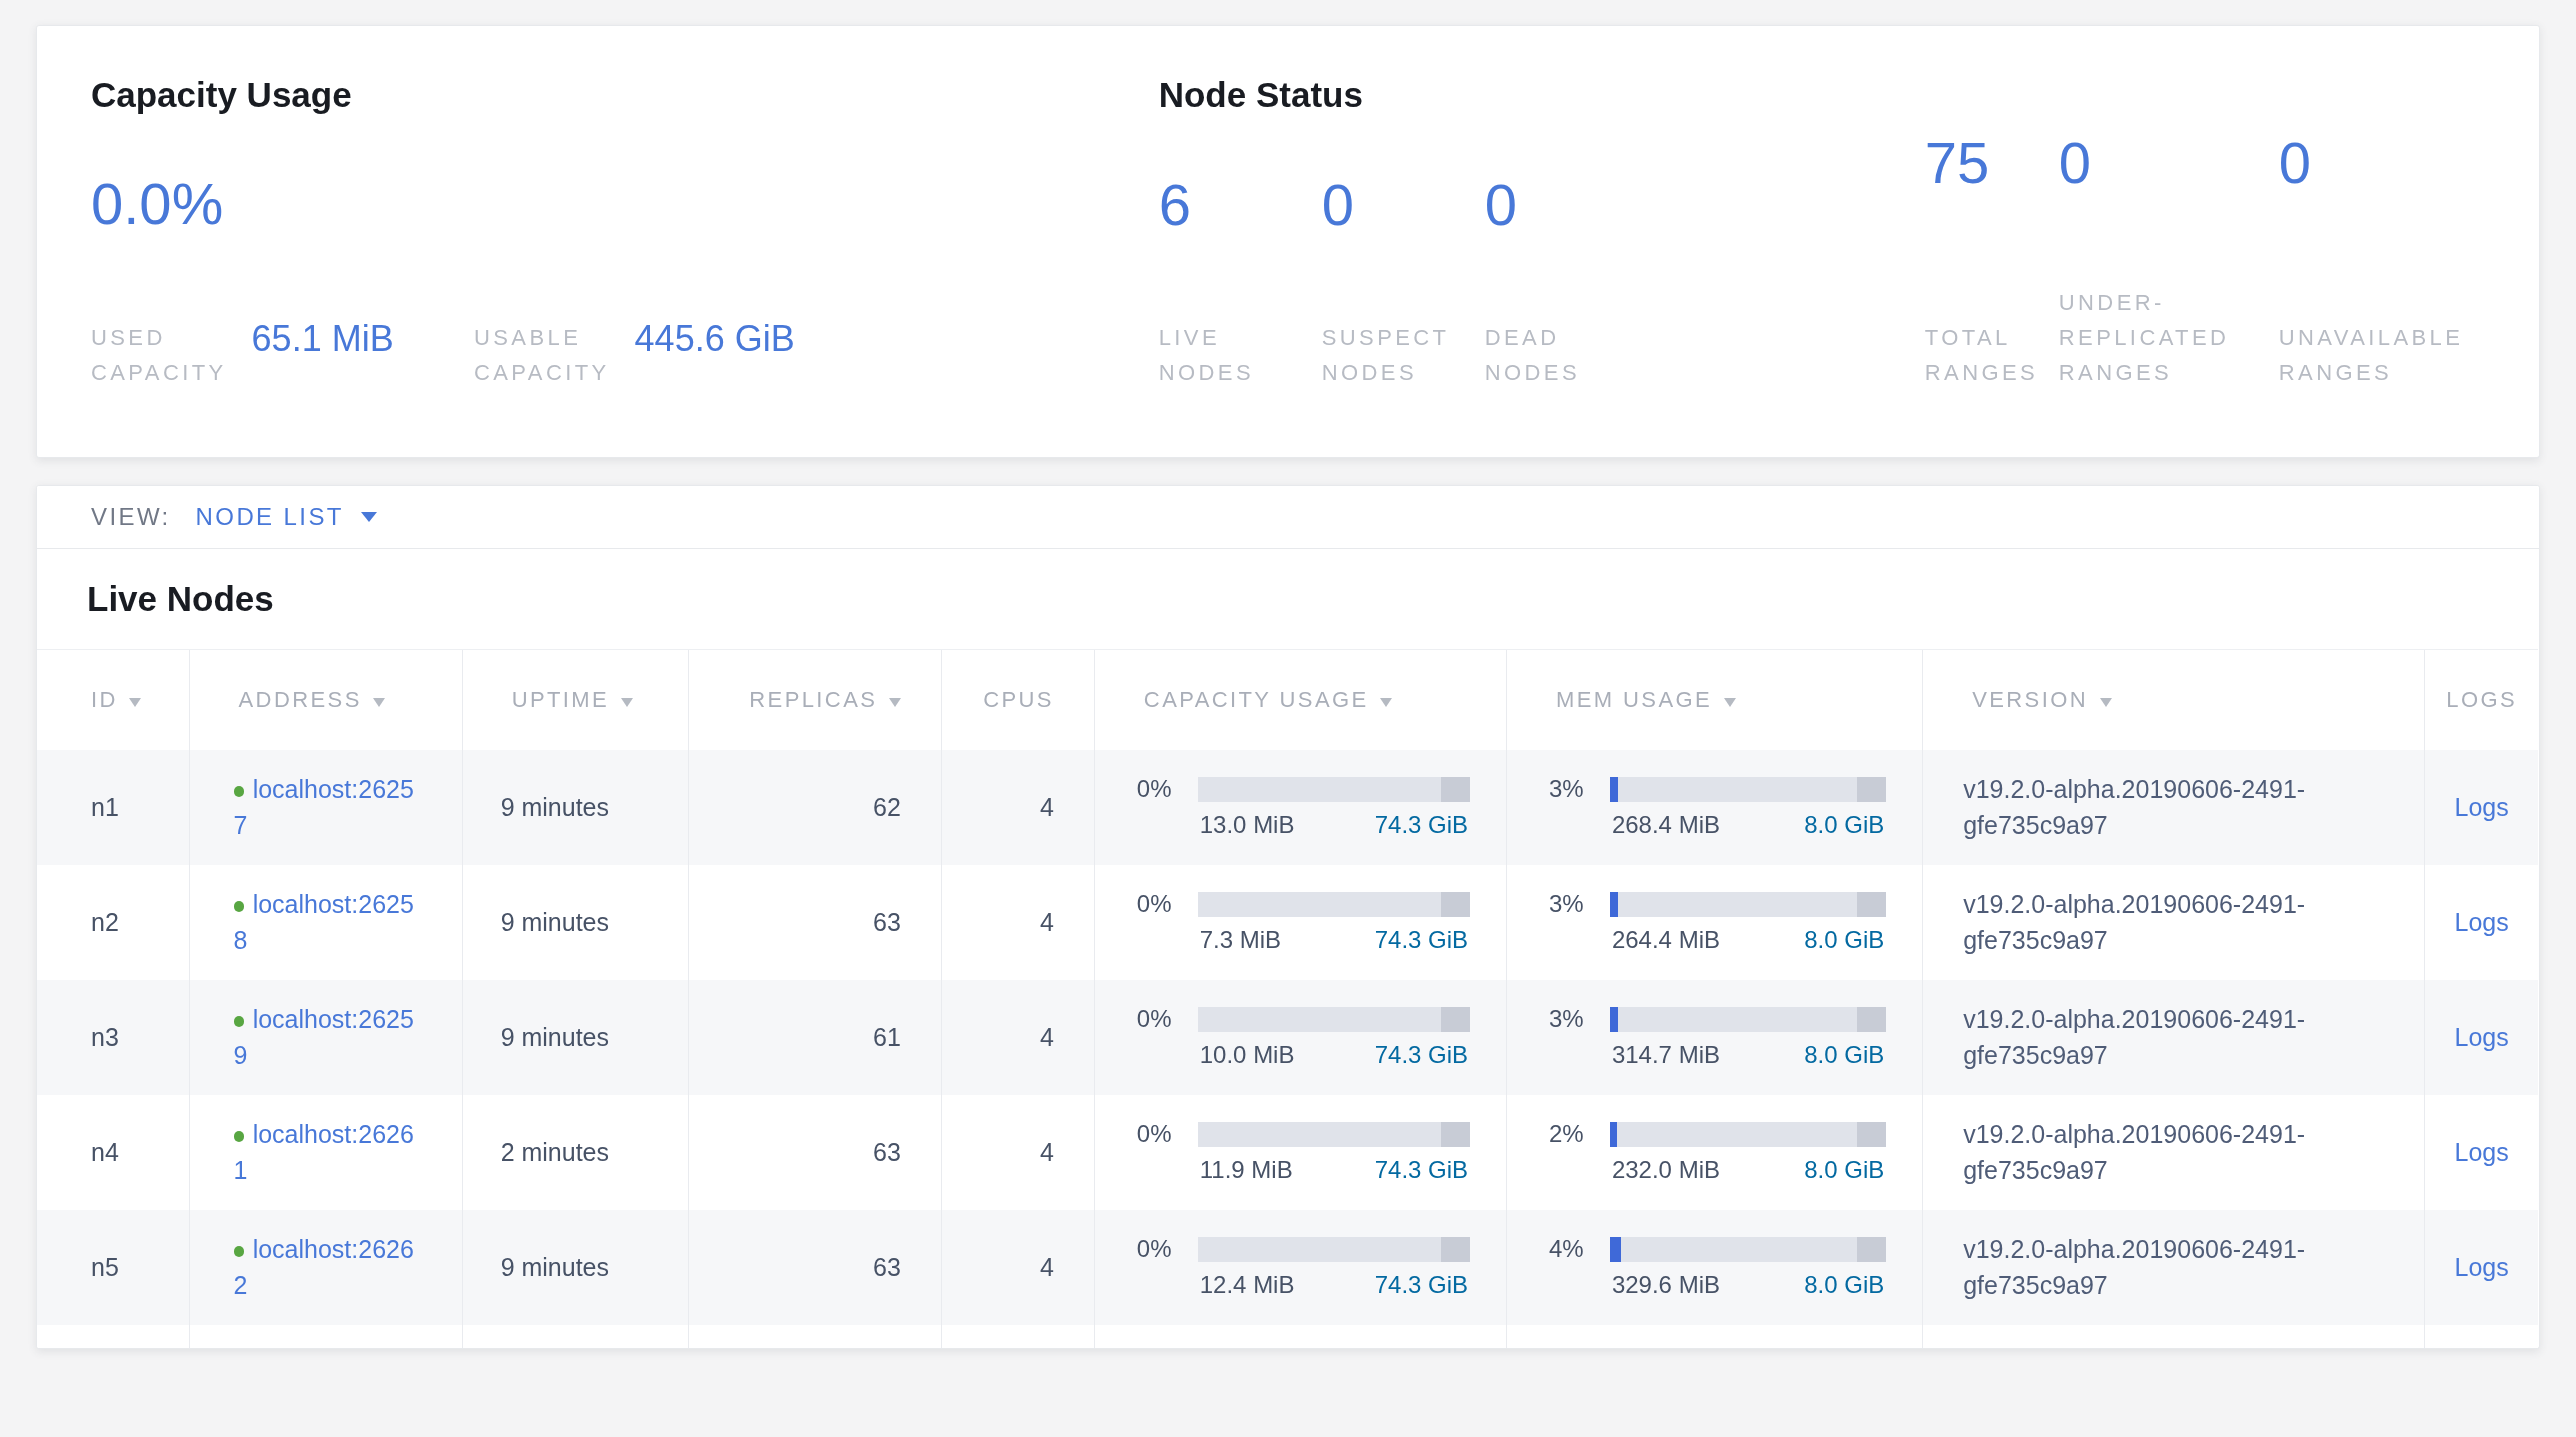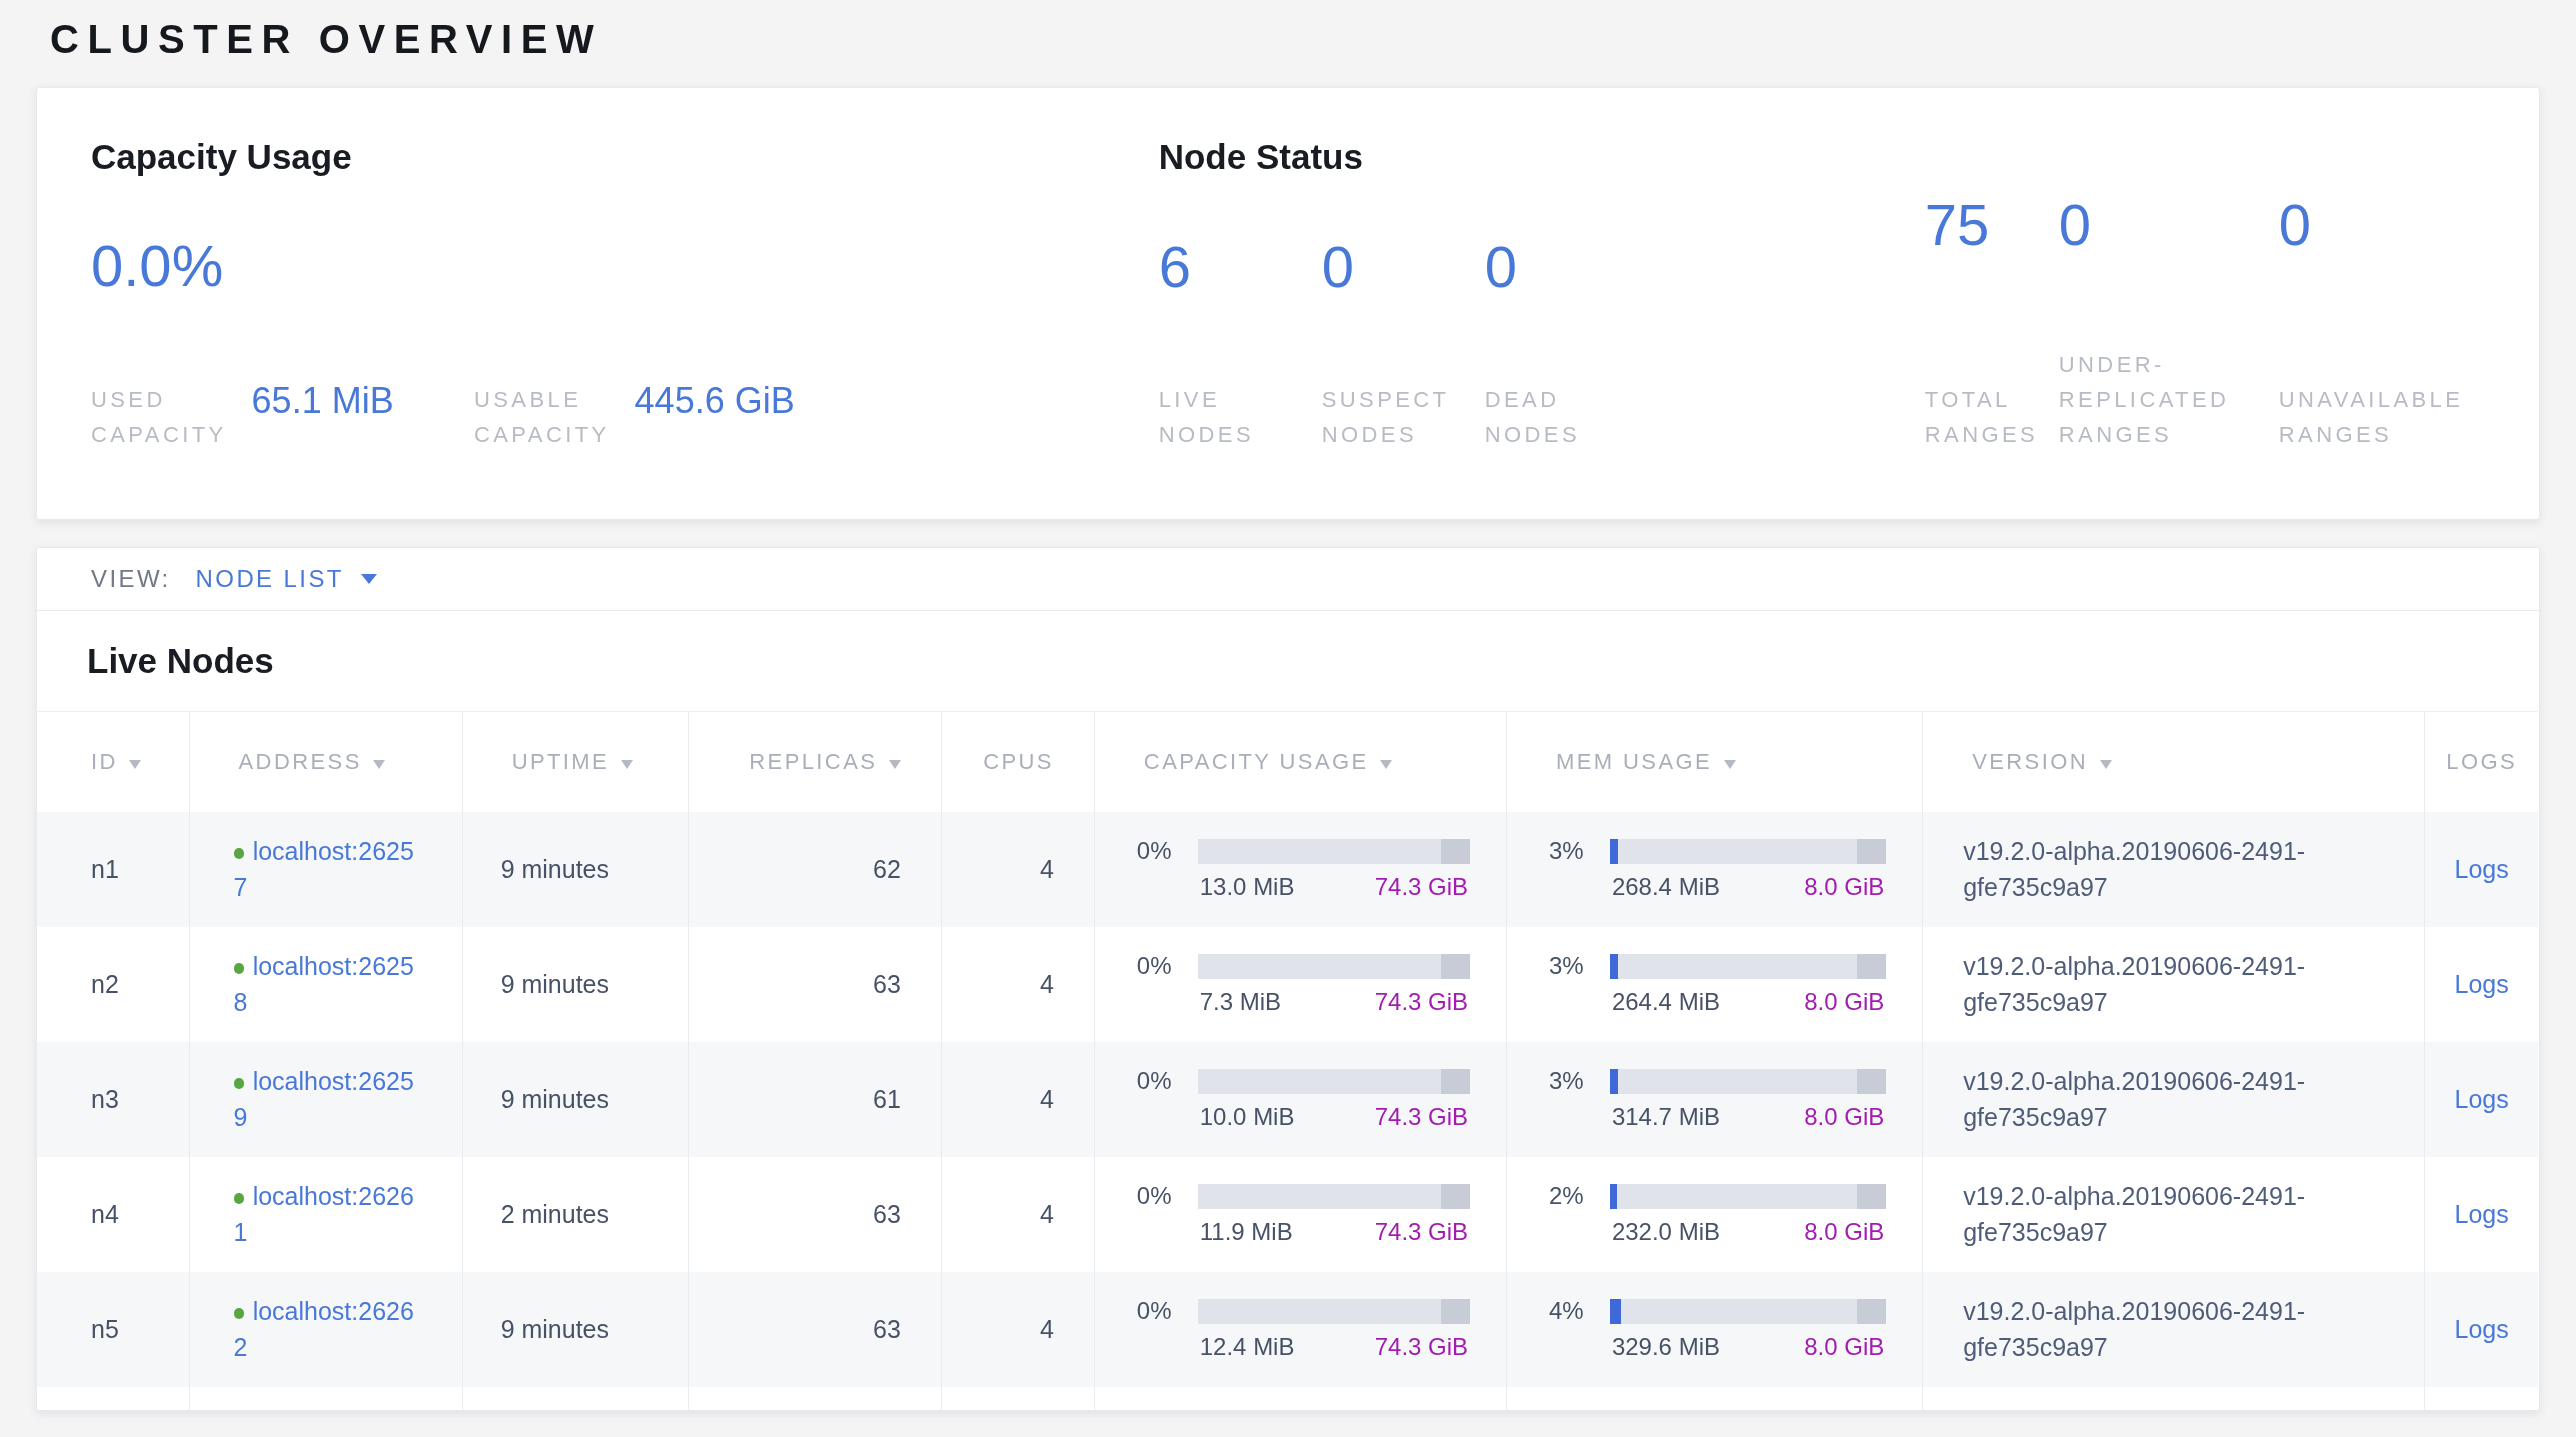--- a/index.html
+++ b/index.html
@@ -90,27 +90,26 @@
 
   .meter-cell { padding:0 36px 0 42px; }
   .meter-top { display:flex; align-items:center; }
   .meter-pct { width:61px; font-size:24px; color:#475266; flex:none; }
   .meter-bar { position:relative; flex:1; height:25px; background:#e0e3ea; }
   .meter-fill { position:absolute; left:0; top:0; height:100%; background:#3f69d8; }
   .meter-endcap { position:absolute; right:0; top:0; height:100%; width:29px; background:#c8ccd6; }
   .meter-bottom { display:flex; justify-content:space-between; margin-left:61px;
                   margin-top:7.7px; padding:0 1.9px; }
   .meter-used { font-size:24px; color:#475266; }
-  .meter-total { font-size:24px; color:#a21caf; }
+  .meter-total { font-size:24px; color:#0369a1; }
 </style>
 </head>
 <body>
 
 <div class="page">
-  <h1 class="page-title">CLUSTER OVERVIEW</h1>
 
   <div class="card summary-card">
     <div class="summary-section sec-capacity">
       <h2 class="section-title">Capacity Usage</h2>
       <div class="gauge-row">
         <div class="gauge-pct">0.0%</div>
       </div>
       <div class="cap-stats-row" id="capacity-stats">
           <div class="cap-stat">
             <div class="stat-label">

